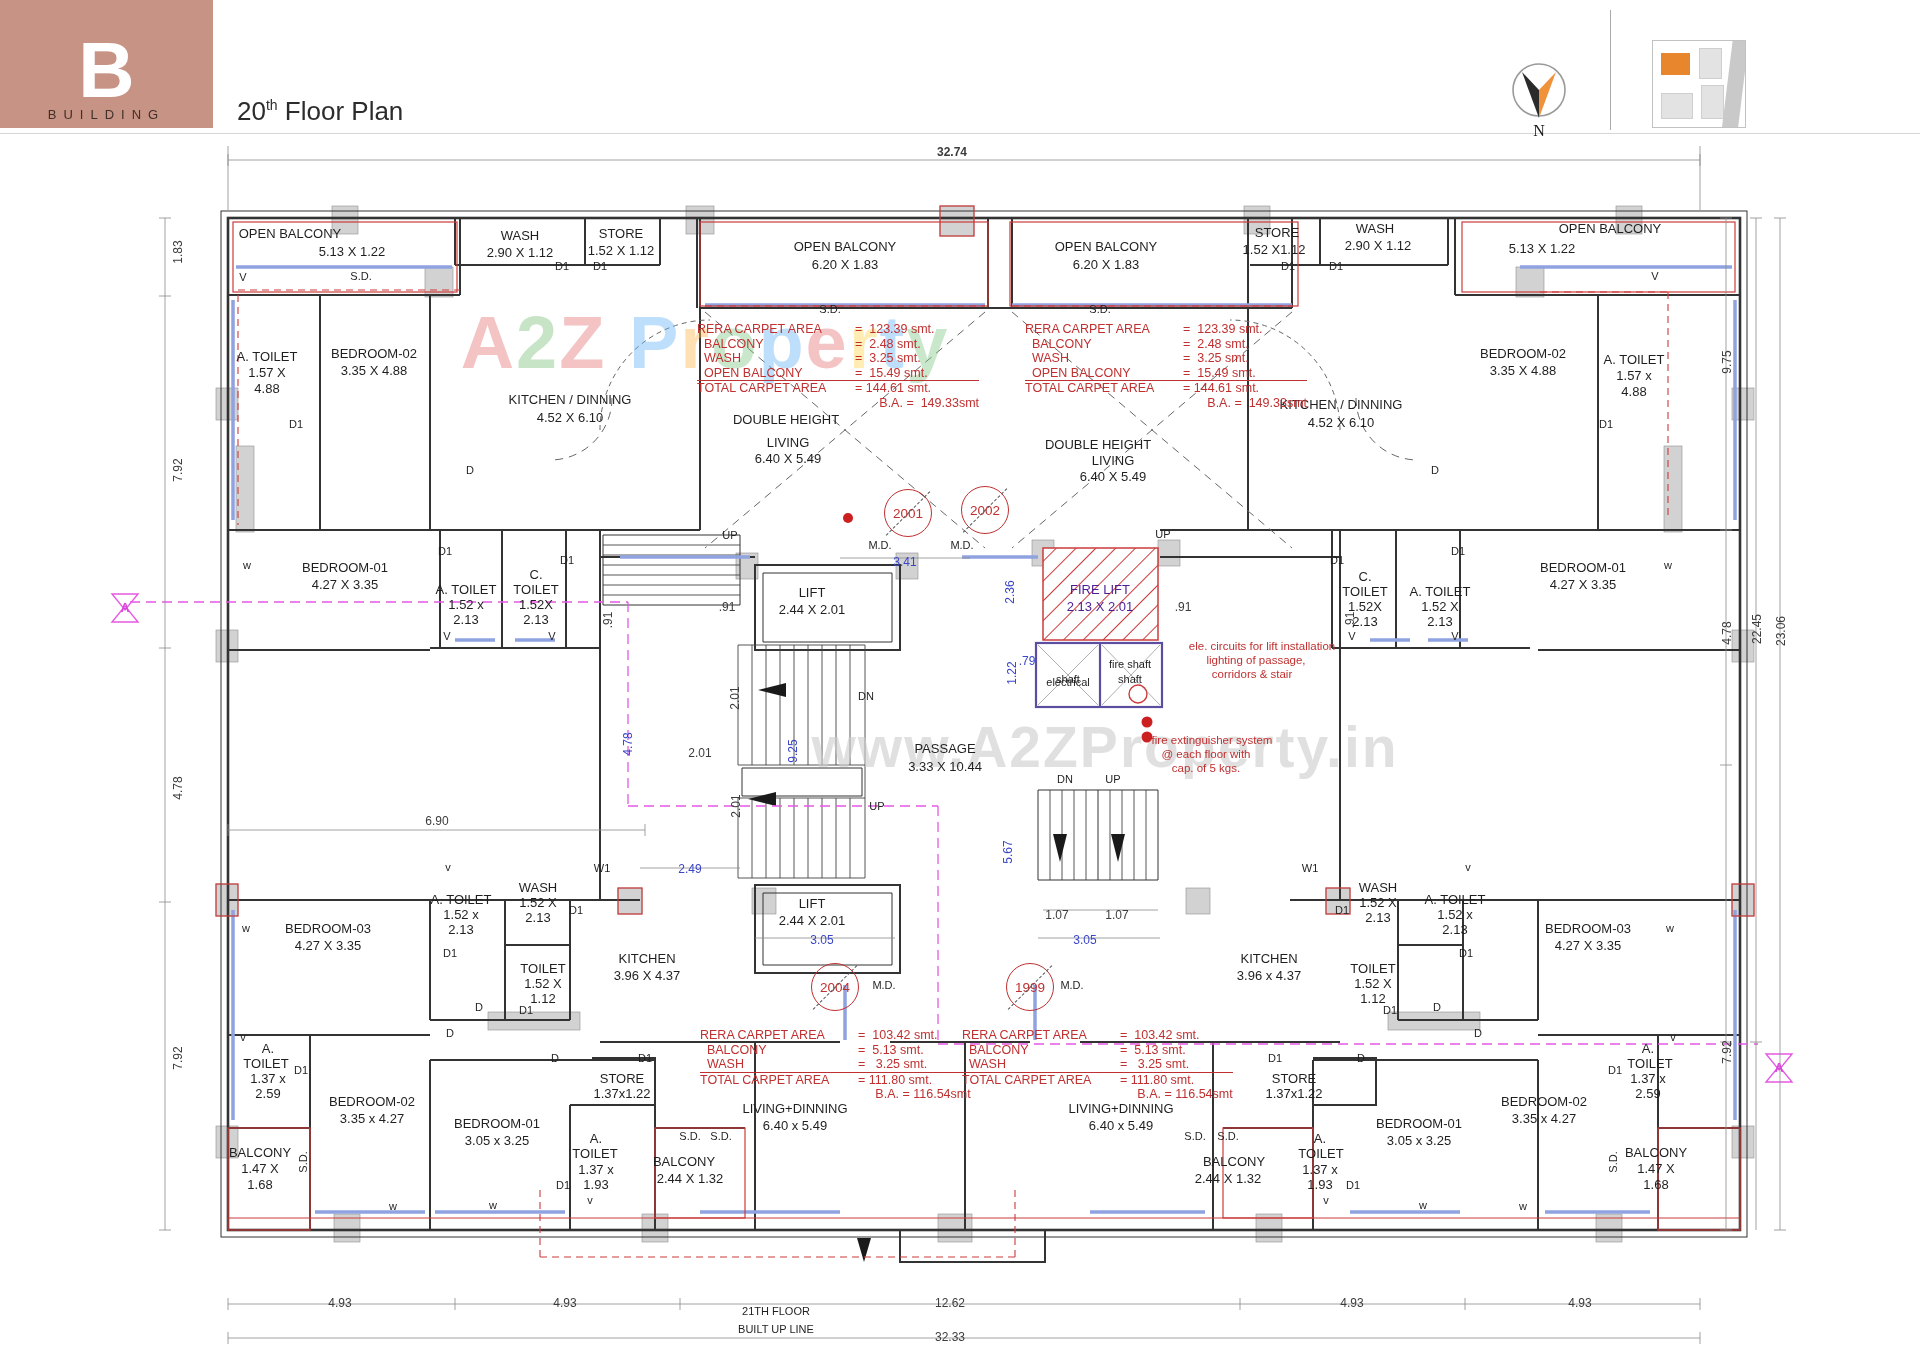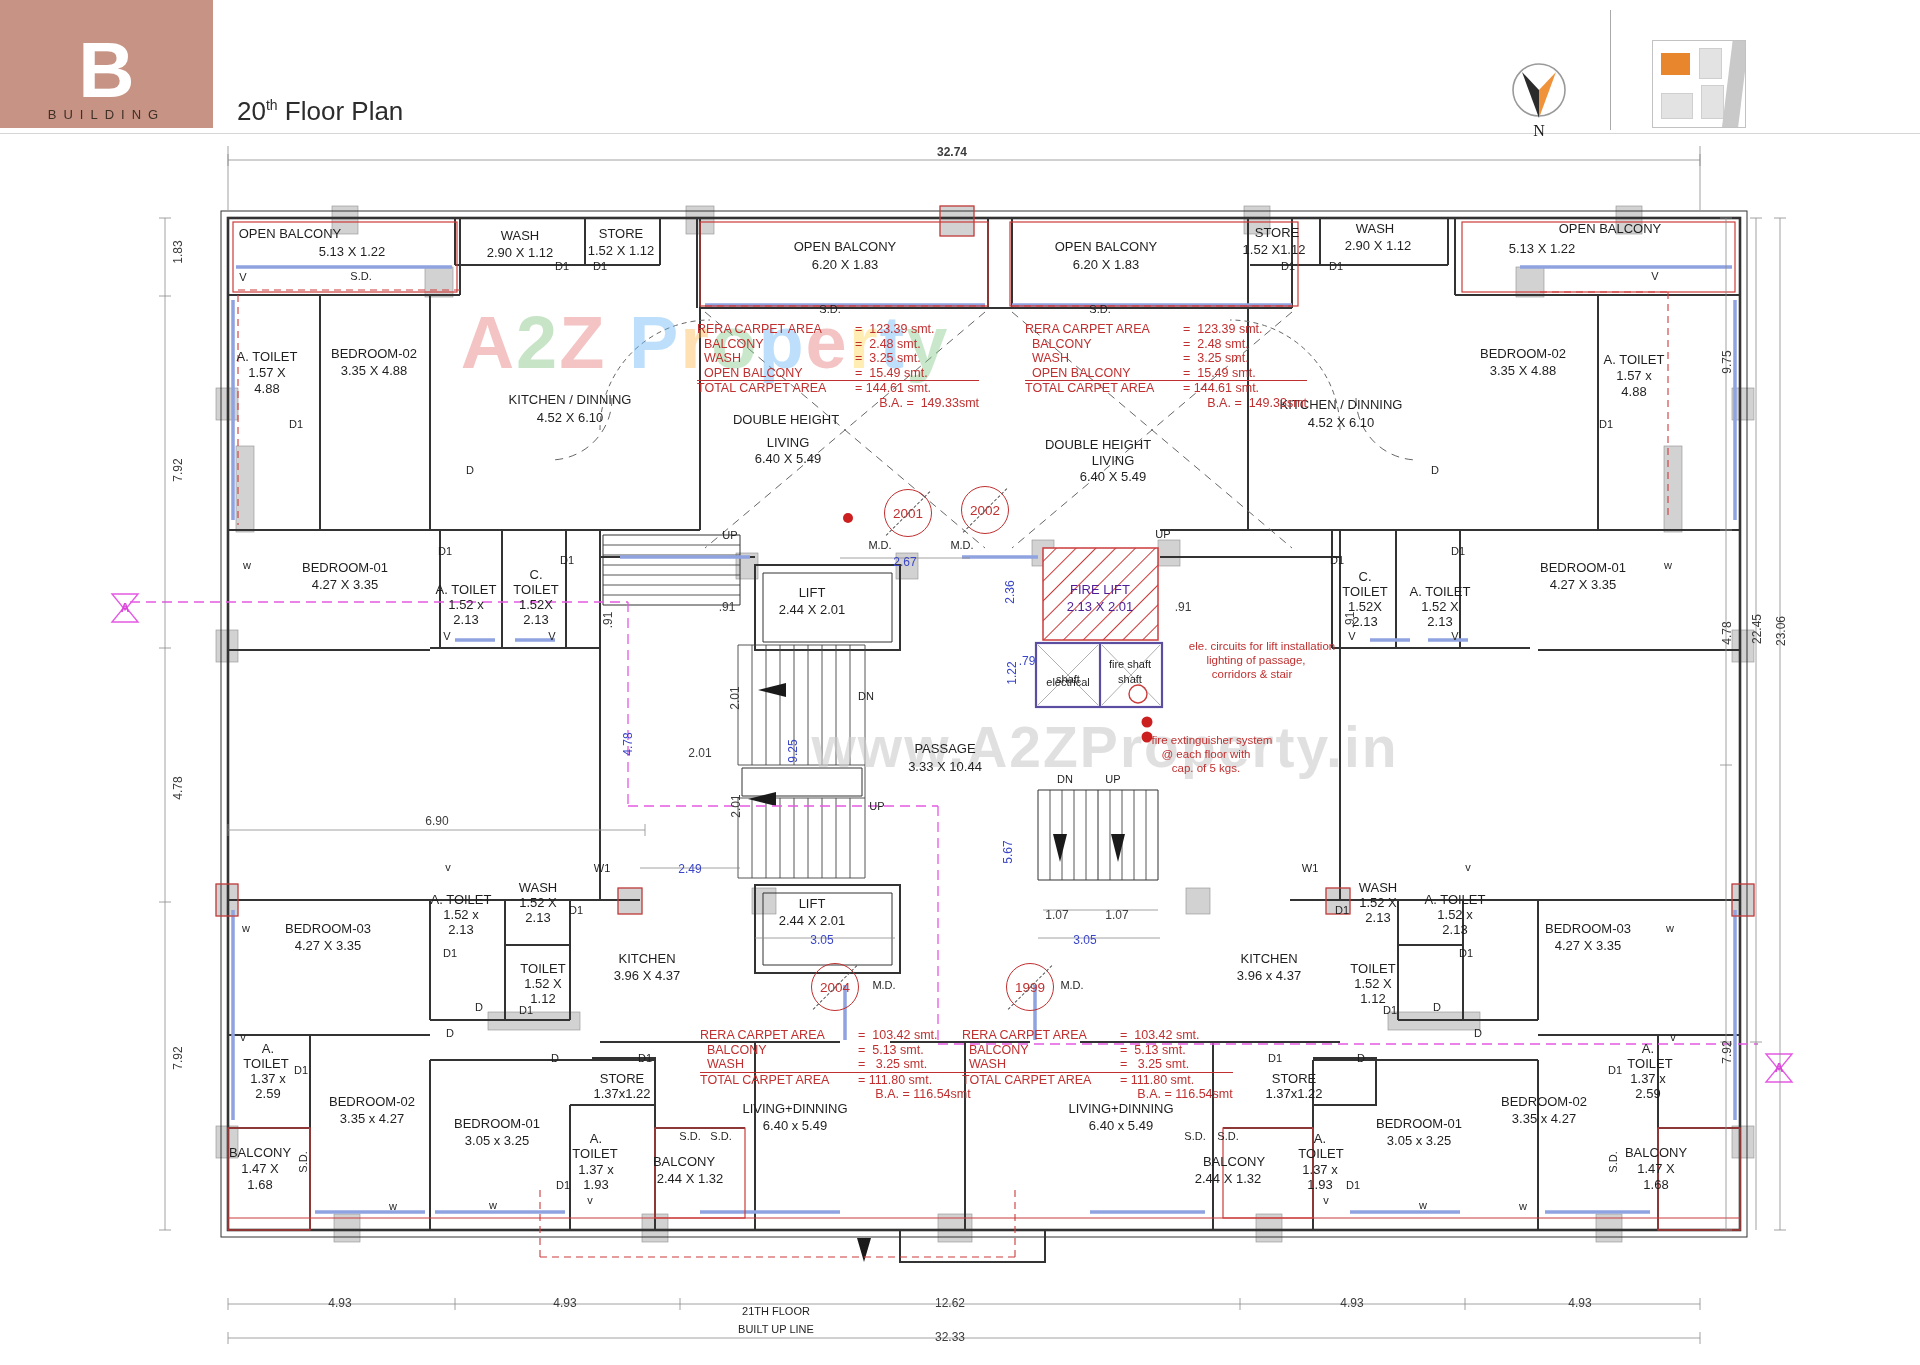--- a/index.html
+++ b/index.html
@@ -335,21 +335,21 @@
       <div class="lbl c-ks" style="left: 830px; top: 309px;">S.D.</div>
       <div class="lbl c-ks" style="left: 1100px; top: 309px;">S.D.</div>
       <div class="lbl c-k" style="left: 786px; top: 419px;">DOUBLE HEIGHT</div>
       <div class="lbl c-k" style="left: 788px; top: 442px;">LIVING</div>
       <div class="lbl c-k" style="left: 788px; top: 458px;">6.40 X 5.49</div>
       <div class="lbl c-k" style="left: 1098px; top: 444px;">DOUBLE HEIGHT</div>
       <div class="lbl c-k" style="left: 1113px; top: 460px;">LIVING</div>
       <div class="lbl c-k" style="left: 1113px; top: 476px;">6.40 X 5.49</div>
       <div class="lbl c-ks" style="left: 880px; top: 545px;">M.D.</div>
       <div class="lbl c-ks" style="left: 962px; top: 545px;">M.D.</div>
-      <div class="lbl c-b" style="left: 905px; top: 562px;">2.67</div>
+      <div class="lbl c-b" style="left: 905px; top: 562px;">3.41</div>
       <div class="lbl c-ks" style="left: 1163px; top: 534px;">UP</div>
       <div class="lbl c-r" style="left: 1100px; top: 589px;">FIRE LIFT</div>
       <div class="lbl c-r" style="left: 1100px; top: 606px;">2.13 X 2.01</div>
       <div class="lbl c-b rot" style="left: 1010px; top: 592px;">2.36</div>
       <div class="lbl c-b" style="left: 1027px; top: 661px;">.79</div>
       <div class="lbl c-b rot" style="left: 1012px; top: 673px;">1.22</div>
       <div class="lbl c-ks" style="left: 1068px; top: 664px; margin-top: 18px;">electrical</div>
       <div class="lbl c-ks" style="left: 1068px; top: 679px;">shaft</div>
       <div class="lbl c-ks" style="left: 1130px; top: 664px;">fire shaft</div>
       <div class="lbl c-ks" style="left: 1130px; top: 679px;">shaft</div>

